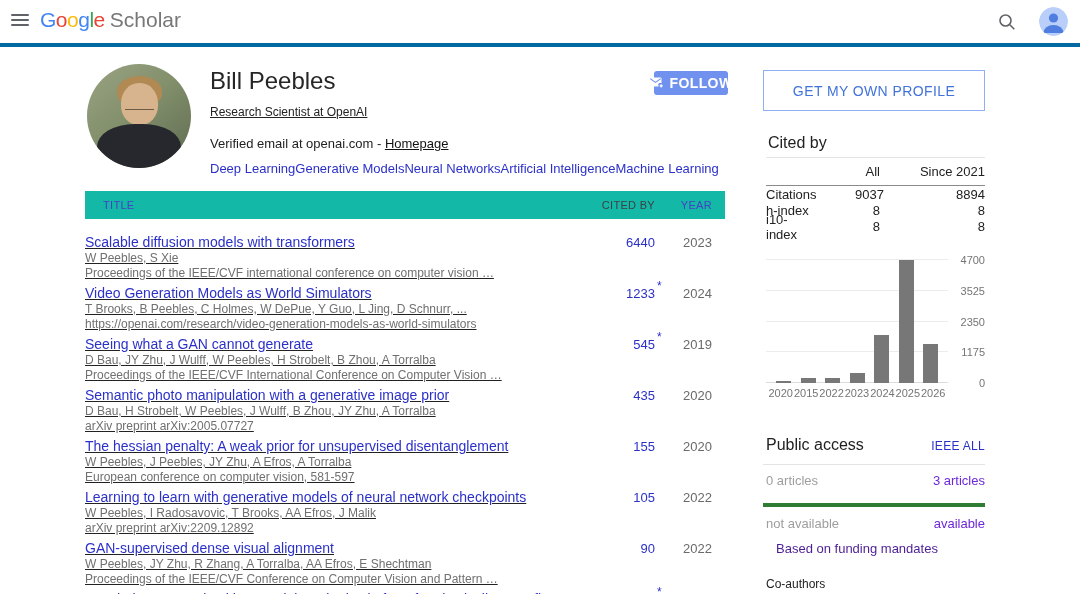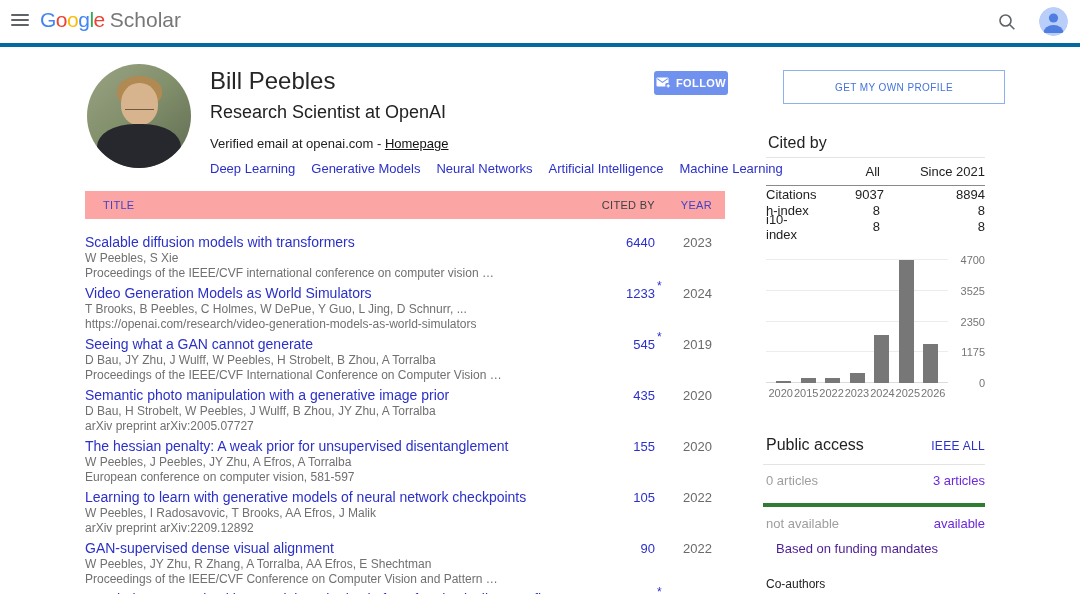--- a/index.html
+++ b/index.html
@@ -25,53 +25,53 @@
   .profile-photo .hair{position:absolute;left:30px;top:12px;width:45px;height:30px;
           border-radius:50% 50% 40% 40%;background:#b08a52;}
   .profile-photo .head{position:absolute;left:34px;top:19px;width:37px;height:42px;
           border-radius:48% 48% 46% 46%;background:#d8b48e;}
   .profile-photo .glasses{position:absolute;left:38px;top:36px;width:29px;height:9px;
           border-bottom:1px solid #6b5b44;}
   .profile-photo .torso{position:absolute;left:10px;top:60px;width:84px;height:50px;
           border-radius:45% 45% 0 0;background:#26282e;}
   .profile-info{position:absolute;left:210px;top:68px;width:430px;}
   .profile-name{font-size:24px;color:#262626;line-height:26px;}
-  .profile-affiliation{margin-top:10px;font-size:18px;color:#222;line-height:16px;}
+  .profile-affiliation{margin-top:10px;font-size:12px;color:#222;line-height:16px;text-decoration:underline;}
   .profile-verified{margin-top:16px;font-size:13px;color:#222;line-height:16px;}
   .homepage-link{color:#111;text-decoration:underline;cursor:pointer;}
-  .interests{margin-top:9px;display:flex;gap:16px;font-size:13px;}
+  .interests{margin-top:9px;display:flex;font-size:13px;}
   .interest-link{color:#2b30c8;cursor:pointer;white-space:nowrap;}
   .follow-btn{position:absolute;left:654px;top:71px;width:74px;height:24px;background:#7191ef;
-          border:none;border-radius:3px;color:#fff;font-size:11px;font-weight:bold;
+          border:none;border-radius:3px;color:#fff;font-size:14px;font-weight:bold;
           letter-spacing:.4px;display:flex;align-items:center;justify-content:center;gap:5px;
           cursor:pointer;font-family:"Liberation Sans",sans-serif;}
 
   
-  .tbl-header{position:absolute;left:85px;top:191px;width:640px;height:28px;background:#fca5a5;
+  .tbl-header{position:absolute;left:85px;top:191px;width:640px;height:28px;background:#14b8a6;
           display:flex;align-items:center;font-size:11px;letter-spacing:.3px;}
   .tbl-header .col-title{flex:1;padding-left:18px;color:#4540c6;cursor:pointer;}
   .tbl-header .col-cited{width:92px;text-align:right;color:#3c4043;cursor:pointer;}
   .tbl-header .col-year{width:57px;text-align:right;padding-right:13px;color:#4540c6;cursor:pointer;}
   .rows{position:absolute;left:85px;top:234px;width:640px;}
   .article-row{display:flex;align-items:flex-start;margin-bottom:4px;height:47px;}
-  .art-main{flex:1;min-width:0;}
+  .art-main{flex:1;min-width:0;text-decoration:underline;}
   .art-title{font-size:14px;line-height:17px;color:#2b30c8;cursor:pointer;white-space:nowrap;
           overflow:hidden;}
   .art-authors,.art-venue{font-size:12px;line-height:15px;color:#707070;white-space:nowrap;overflow:hidden;}
   .art-cited{width:92px;text-align:right;font-size:13px;line-height:17px;color:#2b30c8;
           position:relative;cursor:pointer;}
   .art-cited .star{color:#2b30c8;font-size:12px;vertical-align:super;position:absolute;
           margin-left:2px;top:-7px;}
   .art-year{width:57px;text-align:right;padding-right:13px;font-size:13px;line-height:17px;color:#6a6a6a;}
 
   
-  .own-profile-btn{position:absolute;left:763px;top:70px;width:222px;height:34px;background:#fff;
-          border:1px solid #8fb0f0;color:#4273da;font-size:10px;letter-spacing:.4px;
+  .own-profile-btn{position:absolute;left:763px;top:70px;width:222px;height:41px;background:#fff;
+          border:1px solid #8fb0f0;color:#4273da;font-size:14px;letter-spacing:.4px;
           display:flex;align-items:center;justify-content:center;cursor:pointer;
-          font-family:"Liberation Sans",sans-serif;margin-left:20px;}
+          font-family:"Liberation Sans",sans-serif;}
   .citedby-title{position:absolute;left:768px;top:134px;font-size:16px;color:#222;}
   .citedby-table{position:absolute;left:766px;top:157px;width:219px;font-size:13px;}
   .cb-head{display:flex;border-top:1px solid #e4e4e4;border-bottom:1px solid #8a8a8a;
           height:27px;align-items:center;color:#222;}
   .cb-row{display:flex;height:15px;align-items:center;color:#222;margin-top:1px;}
   .cb-row:first-of-type{margin-top:5px;}
   .cb-label{flex:1;}
   .cb-all{width:70px;text-align:right;}
   .cb-since{width:105px;text-align:right;}
 

